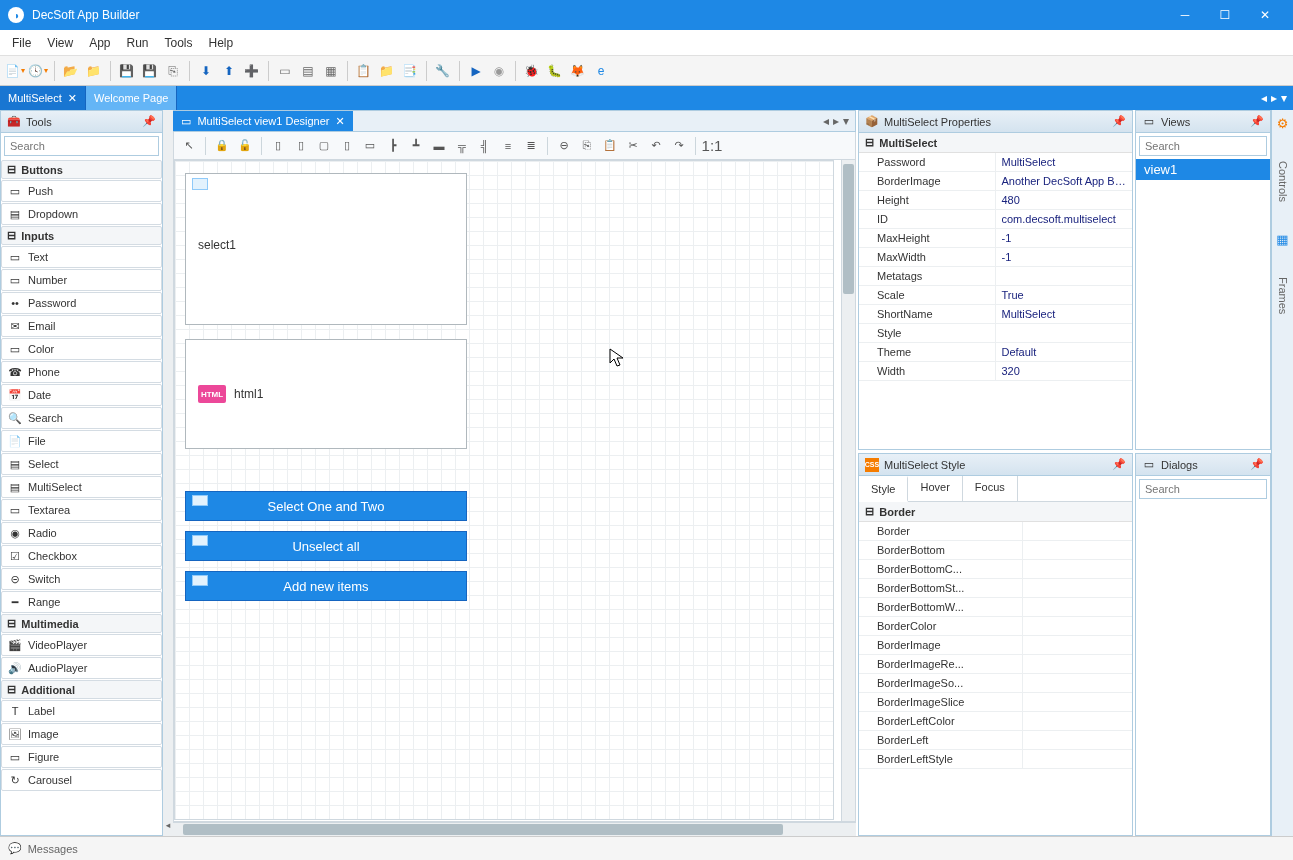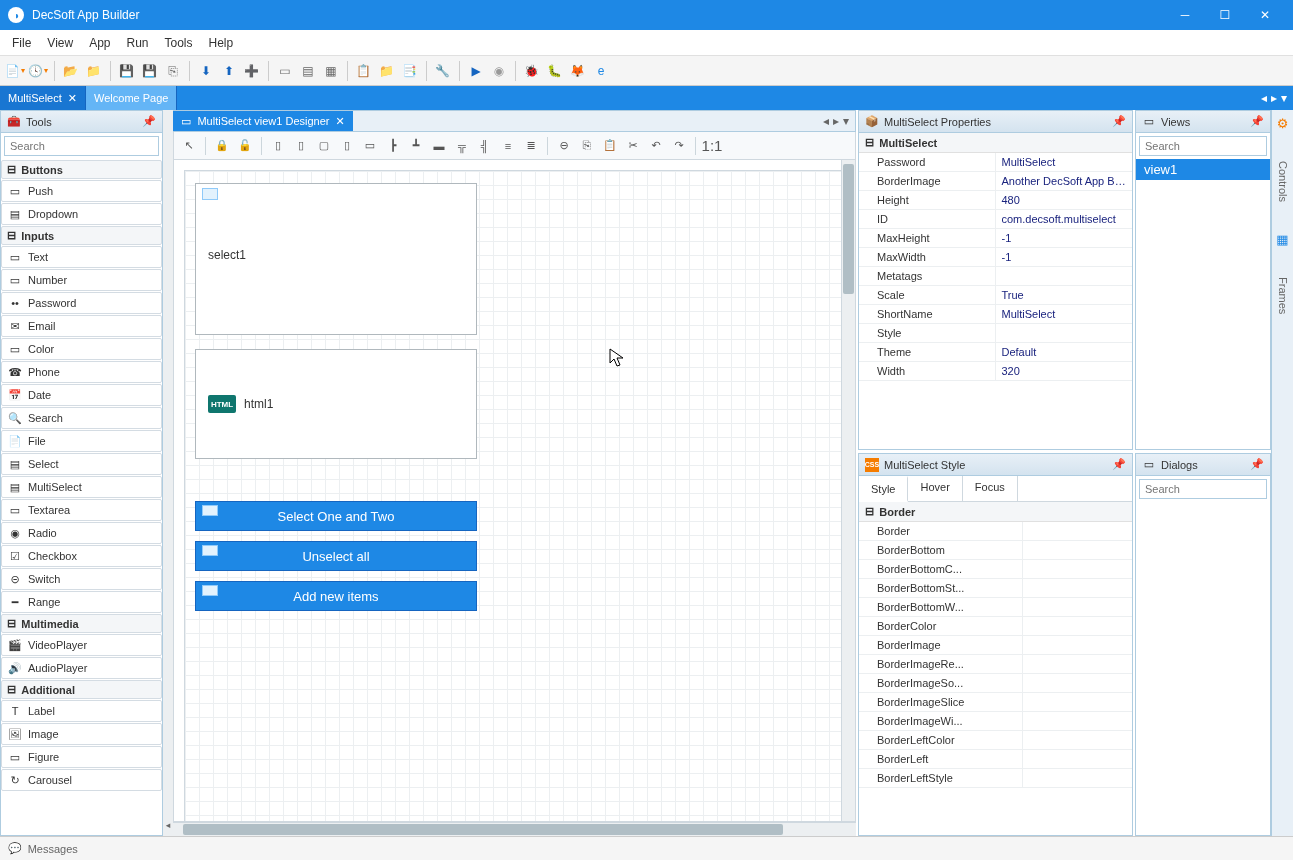--- a/index.html
+++ b/index.html
@@ -199,21 +199,20 @@
     border-top:0;
   }
   .canvas {
     flex:1;
     position:relative;
     overflow:auto;
   }
   .grid-bg {
     width: 660px;
     height: 660px;
-    margin: 10px;
     position:relative;
     background-color: #fff;
     background-image:
       linear-gradient(#eceff1 1px, transparent 1px),
       linear-gradient(90deg, #eceff1 1px, transparent 1px);
     background-size: 14px 14px;
     border:1px solid #cfd8df;
   }
   .design-box {
     position:absolute;
@@ -239,21 +238,21 @@
     cursor:pointer;
   }
   .design-button .box-icon {
     position:absolute; top:3px; left:6px;
     width:16px; height:11px;
     background:#e3f2fd; border:1px solid #90caf9;
   }
   .html-icon {
     display:inline-flex; align-items:center; justify-content:center;
     width:28px; height:18px;
-    background:#0f766e; color:#fff; font-size:8px; font-weight:bold;
+    background:#ec4899; color:#fff; font-size:8px; font-weight:bold;
     border-radius:2px; margin-right:8px;
   }
   .vscroll {
     width: 14px;
     background:#eceff1;
     border-left:1px solid #cfd8df;
     position:relative;
   }
   .vscroll .thumb {
     position:absolute; top:4px; left:1px;
@@ -761,24 +760,20 @@
             </div>
             <div class="style-row">
               <div class="sname">BorderImageSo...</div>
               <div class="sval"></div>
             </div>
             <div class="style-row">
               <div class="sname">BorderImageSlice</div>
               <div class="sval"></div>
             </div>
             <div class="style-row">
-              <div class="sname">BorderImageWi...</div>
-              <div class="sval"></div>
-            </div>
-            <div class="style-row">
               <div class="sname">BorderLeftColor</div>
               <div class="sval"></div>
             </div>
             <div class="style-row">
               <div class="sname">BorderLeft</div>
               <div class="sval"></div>
             </div>
             <div class="style-row">
               <div class="sname">BorderLeftStyle</div>
               <div class="sval"></div>

